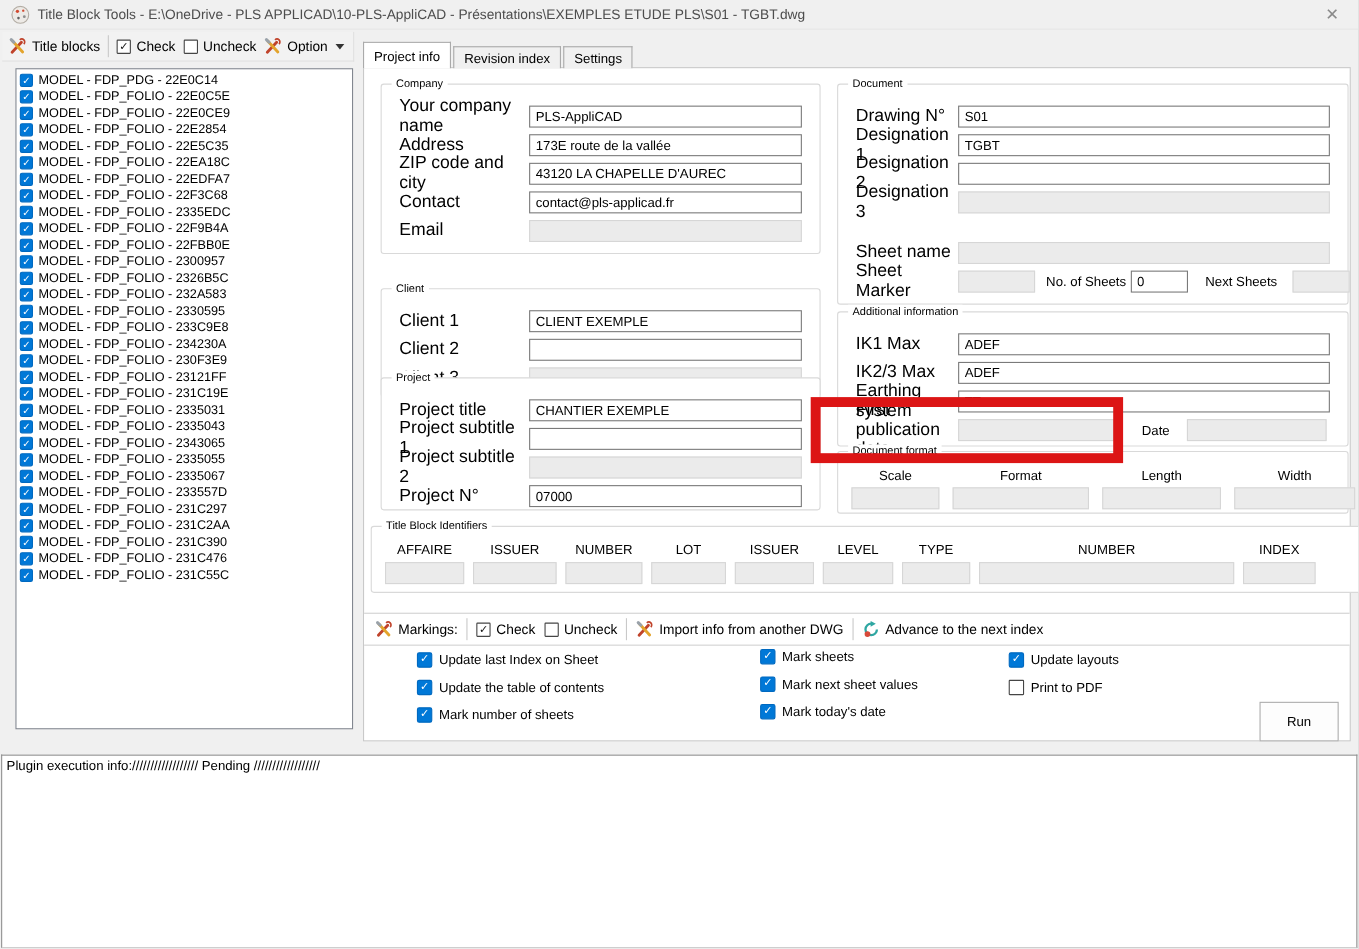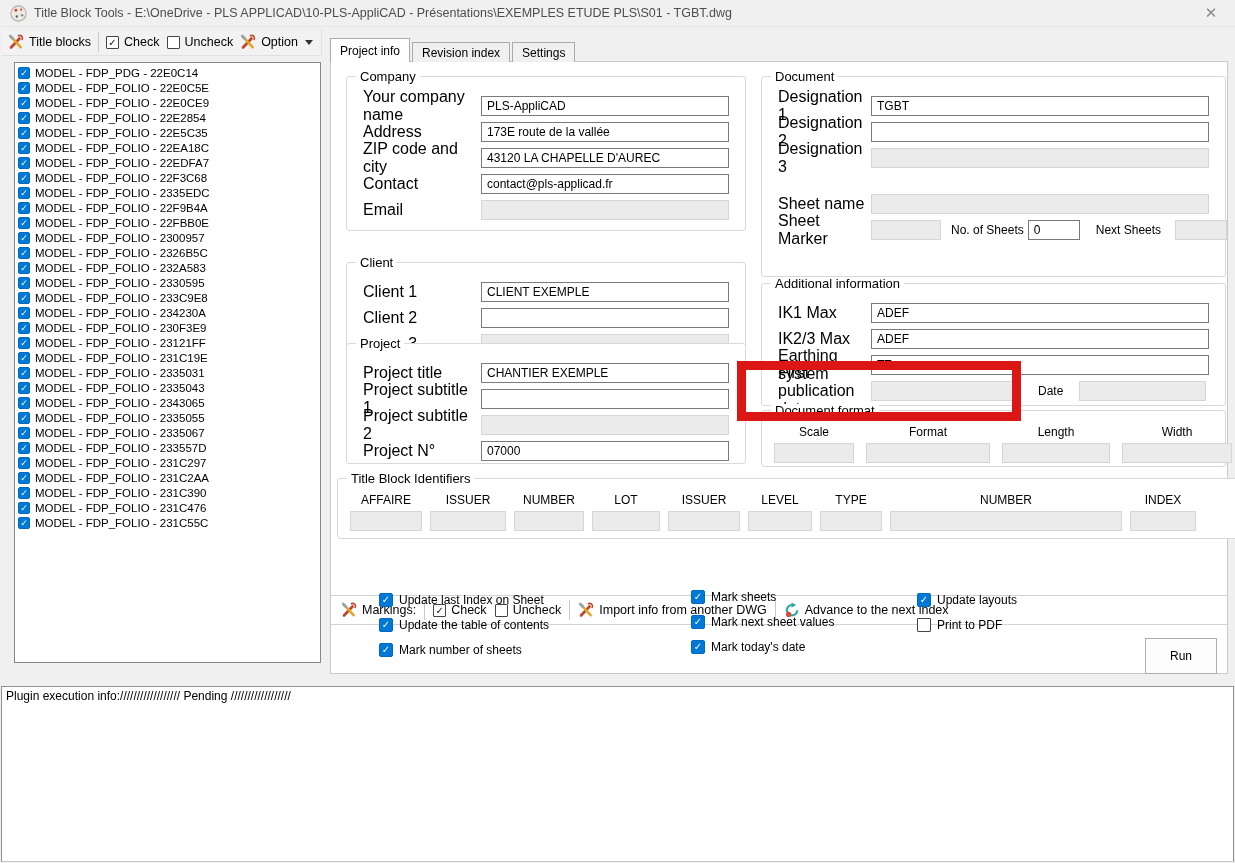--- a/index.html
+++ b/index.html
@@ -36,42 +36,42 @@
   .tabpage { position:absolute; left:330px; top:61px; width:898px; height:613px; background:#fff; border:1px solid #c9c9c9; z-index:1; }
 
   
   .listbox { position:absolute; left:14px; top:62px; width:307px; height:601px; background:#fff; border:1px solid #828790; overflow:hidden; padding-top:2px; }
   .list-item { display:flex; align-items:center; height:15px; gap:5px; padding-left:3px; }
   .list-item .cb { width:12px; height:12px; font-size:9px; line-height:10px; }
   .item-label { font-size:11.5px; white-space:nowrap; }
 
   
   .groupbox { position:absolute; border:1px solid #d9d9d9; border-radius:3px; padding-top:19px; background:#fff; }
-  .gb-title { position:absolute; top:-7px; left:9px; background:#fff; padding:0 4px; font-size:13px; color:#000; line-height:13px; }
+  .gb-title { position:absolute; top:-7px; left:9px; background:#fff; padding:0 4px; font-size:10px; color:#000; line-height:13px; }
 
   .form-row { display:flex; align-items:center; height:20px; margin:0 16px 6px 16px; }
   .f-label { flex:none; font-size:16px; }
   .lw118 .f-label { width:118px; }
   .lw93 .f-label { width:93px; }
   .f-input { flex:1; min-width:0; height:20px; border:1px solid #7a7a7a; background:#fff; font:12px "Liberation Sans",sans-serif; padding:1px 5px; color:#000; }
   .f-input.off { background:#ebebeb; border-color:#d6d6d6; }
   .gap-top { margin-top:26px; }
   .inline-label { font-size:12px; flex:none; }
 
   
   .w70 { flex:0 0 70px; } .w52 { flex:0 0 52px; } .w142 { flex:0 0 142px; } .w127 { flex:0 0 127px; }
 
   
   .col-headers, .col-inputs { display:flex; margin:0 12px; }
   .col-head { font-size:12px; text-align:center; flex:none; }
   .col-input { height:20px; border:1px solid #d6d6d6; background:#ebebeb; flex:none; }
   .col-headers { margin-bottom:4px; }
 
   
-  .mark-strip { position:absolute; left:0; top:495px; width:896px; height:30px; border-top:1px solid #d2d2d2; border-bottom:1px solid #d2d2d2; display:flex; align-items:center; gap:8px; padding:0 10px; background:#fff;margin-top:38px; }
+  .mark-strip { position:absolute; left:0; top:495px; width:896px; height:30px; border-top:1px solid #d2d2d2; border-bottom:1px solid #d2d2d2; display:flex; align-items:center; gap:8px; padding:0 10px; background:#fff; }
   .mark-cols { position:absolute; display:flex; flex-direction:column; gap:9px; }
   .check-row { display:flex; align-items:center; gap:6px; height:16px; font-size:12px; white-space:nowrap; }
   .check-row .cb { width:14px; height:14px; line-height:12px; }
 
   .run-btn { position:absolute; left:814px; top:576px; width:72px; height:36px; background:#fdfdfd; border:1px solid #adadad; font:12px "Liberation Sans",sans-serif; text-align:center; line-height:20px; }
 
   
   .statusbar { position:absolute; left:1px; right:1px; top:686px; bottom:1px; background:#fff; border:1px solid #8f8f8f; border-bottom-color:#c9c9c9; }
   .status-text { font-size:12px; padding:2px 4px; color:#000; }
 
@@ -337,20 +337,24 @@
             <span class="f-label">Project N°</span>
             <input class="f-input" readonly="" value="07000" style="">
           </div>
         </div>
     </div>
 
     <div class="groupbox lw93" style="left:430px; top:14px; width:465px; height:201px;">
       <div class="gb-title">Document</div>
       <div>
           <div class="form-row">
+            <span class="f-label">Drawing N°</span>
+            <input class="f-input" readonly="" value="S01" style="">
+          </div>
+          <div class="form-row">
             <span class="f-label">Designation 1</span>
             <input class="f-input" readonly="" value="TGBT" style="">
           </div>
           <div class="form-row">
             <span class="f-label">Designation 2</span>
             <input class="f-input" readonly="" style="">
           </div>
           <div class="form-row">
             <span class="f-label">Designation 3</span>
             <input class="f-input off" readonly="" style="">

